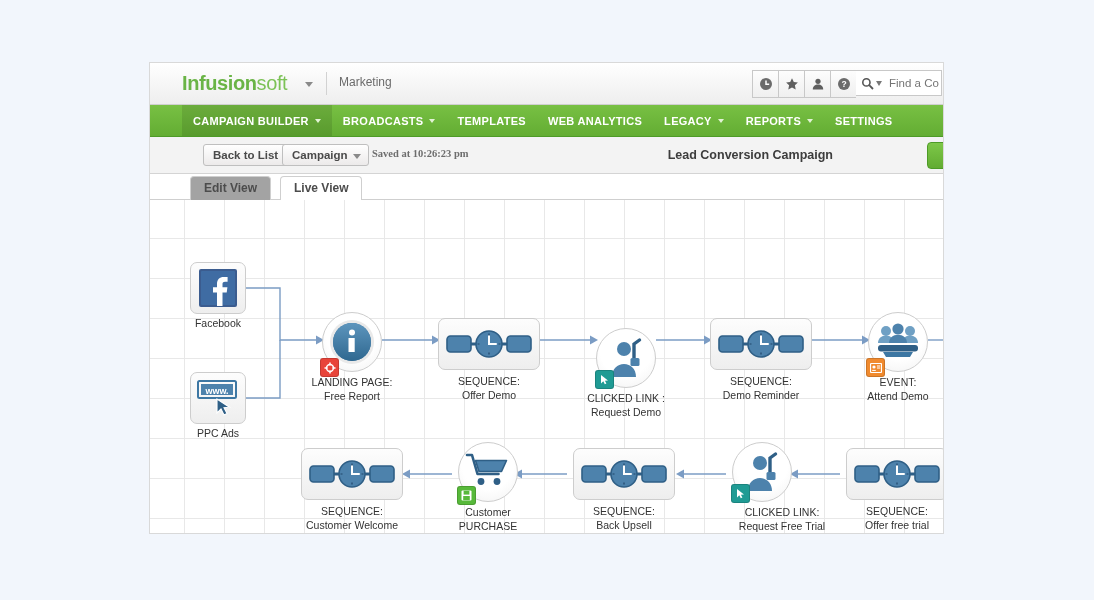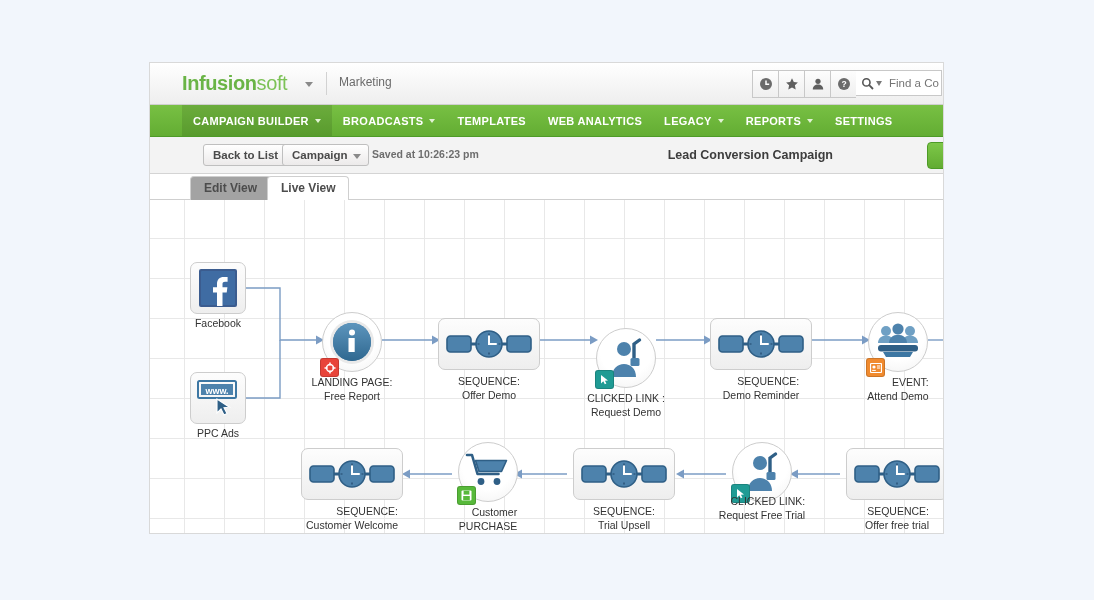--- a/index.html
+++ b/index.html
@@ -88,21 +88,21 @@
     font-size:11.5px;font-weight:bold;color:#4a4a4a;
     padding:0 9px;box-sizing:border-box;
   }
   #back-to-list{left:41px;margin-left:12px;}
   #campaign-menu{left:132px;padding-right:20px;}
   #campaign-menu .c{
     position:absolute;right:7px;top:9px;
     width:0;height:0;border-left:4px solid transparent;border-right:4px solid transparent;
     border-top:5px solid #8a8a8a;
   }
-  .savedtxt{position:absolute;left:222px;top:11px;font-size:10.5px;color:#6d6d6d;font-weight:bold;}
+  .savedtxt{position:absolute;left:222px;top:11px;font-size:10.5px;color:#6d6d6d;font-weight:bold;font-family:Liberation Serif, serif;}
   .camp-title{
     position:absolute;left:0;right:0;top:11px;text-align:right;
     font-size:12.5px;font-weight:bold;color:#3d3d3d;
     padding-right:110px;
   }
   .greenbtn{
     position:absolute;right:-8px;top:5px;width:22px;height:25px;
     border-radius:4px;border:1px solid #4d9b27;
     background:linear-gradient(#7dc748,#62ac32);
   }
@@ -112,21 +112,21 @@
     position:relative;height:25px;background:#fff;border-bottom:1px solid #cfcfcf;
   }
   .tab{
     position:absolute;top:2px;height:24px;line-height:23px;
     border:1px solid #cfcfcf;border-bottom:none;
     border-radius:4px 4px 0 0;
     font-size:12px;font-weight:bold;color:#4c4c4c;
     padding:0 13px;box-sizing:border-box;
   }
   .tab.sel{left:40px;background:#a3a3a3;}
-  .tab.unsel{left:117px;background:#fff;}
+  .tab.unsel{left:130px;background:#fff;}
 
   
   .canvas{
     position:relative;height:334px;overflow:hidden;
     background-color:#ffffff;
     background-image:
       linear-gradient(to right, #e8e8e8 1px, transparent 1px),
       linear-gradient(to bottom, #e8e8e8 1px, transparent 1px);
     background-size:40px 40px;
     background-position:-6px -2px;
@@ -143,21 +143,21 @@
   .shell.wide{width:100px;height:50px;border-radius:7px;}
   .shell.circ{
     width:58px;height:58px;border-radius:50%;
     background:radial-gradient(circle at 50% 35%, #ffffff 55%, #f1f1f1 100%);
   }
   .nodelabel{
     position:absolute;left:50%;transform:translateX(-50%);
     text-align:center;white-space:nowrap;
     font-size:10.5px;color:#333;line-height:13.5px;
   }
-  .nodelabel .l1{font-weight:normal;text-align:right;}
+  .nodelabel .l1{font-weight:normal;}
   .nodelabel .l2{font-weight:normal;}
 
   .badge{
     position:absolute;width:17px;height:17px;border-radius:3px;
     display:flex;align-items:center;justify-content:center;
     border:1px solid rgba(0,0,0,.15);
   }
   .badge.red{background:#e8443a;left:-3px;bottom:-6px;}
   .badge.orange{background:#f08a2e;left:-3px;bottom:-6px;}
   .badge.teal{background:#1f9b94;left:-2px;bottom:-2px;}
@@ -504,41 +504,41 @@
             <circle cx="43" cy="17" r="13" fill="#4d82ac" stroke="#2f5f86" stroke-width="1.6"></circle>
             <path d="M43 9v8h7" stroke="#ffffff" stroke-width="2" fill="none" stroke-linecap="round"></path>
             <g stroke="#22476a" stroke-width="1.2">
                 <path d="M43 6.5v2M43 25.5v2M31.5 17h2M52.5 17h2"></path>
               </g>
           </svg>
         </span>
       </div>
       <div class="nodelabel" style="top:57px;">
         <div class="l1">SEQUENCE:</div>
-        <div class="l2">Trial Upsell</div>
+        <div class="l2">Back Upsell</div>
       </div>
     </div>
 
     <div class="node" style="left:582px;top:242px;">
       <div class="shell circ">
         <span>
           <svg width="46" height="44" viewBox="0 0 46 44" style="position:absolute;left:6px;top:7px;">
             <circle cx="21" cy="13" r="7" fill="#4d82ac"></circle>
             <path d="M9 41c0-8 5.4-13 12-13s12 5 12 13z" fill="#4d82ac"></path>
             <path d="M31 25 L31 8 L36.5 4" stroke="#2f5f86" stroke-width="3.4" fill="none" stroke-linecap="round"></path>
             <rect x="27.5" y="22" width="9" height="8" rx="1.5" fill="#4d82ac"></rect>
           </svg>
         </span>
         <span class="badge teal">
           <svg width="11" height="11" viewBox="0 0 11 11">
               <path d="M2 1 L2 9.5 L4.3 7.3 L5.8 10.3 L7.4 9.5 L5.9 6.7 L9 6.4 Z" fill="#fff"></path>
             </svg>
         </span>
       </div>
-      <div class="nodelabel" style="top:53px;">
+      <div class="nodelabel" style="top:64px;margin-left:20px;">
         <div class="l1">CLICKED LINK:</div>
         <div class="l2">Request Free Trial</div>
       </div>
     </div>
 
     <div class="node" style="left:696px;top:248px;">
       <div class="shell wide">
         <span>
           <svg width="86" height="34" viewBox="0 0 86 34" style="position:absolute;left:7px;top:8px;">
             <path d="M22 17h42" stroke="#2f5f86" stroke-width="3"></path>

